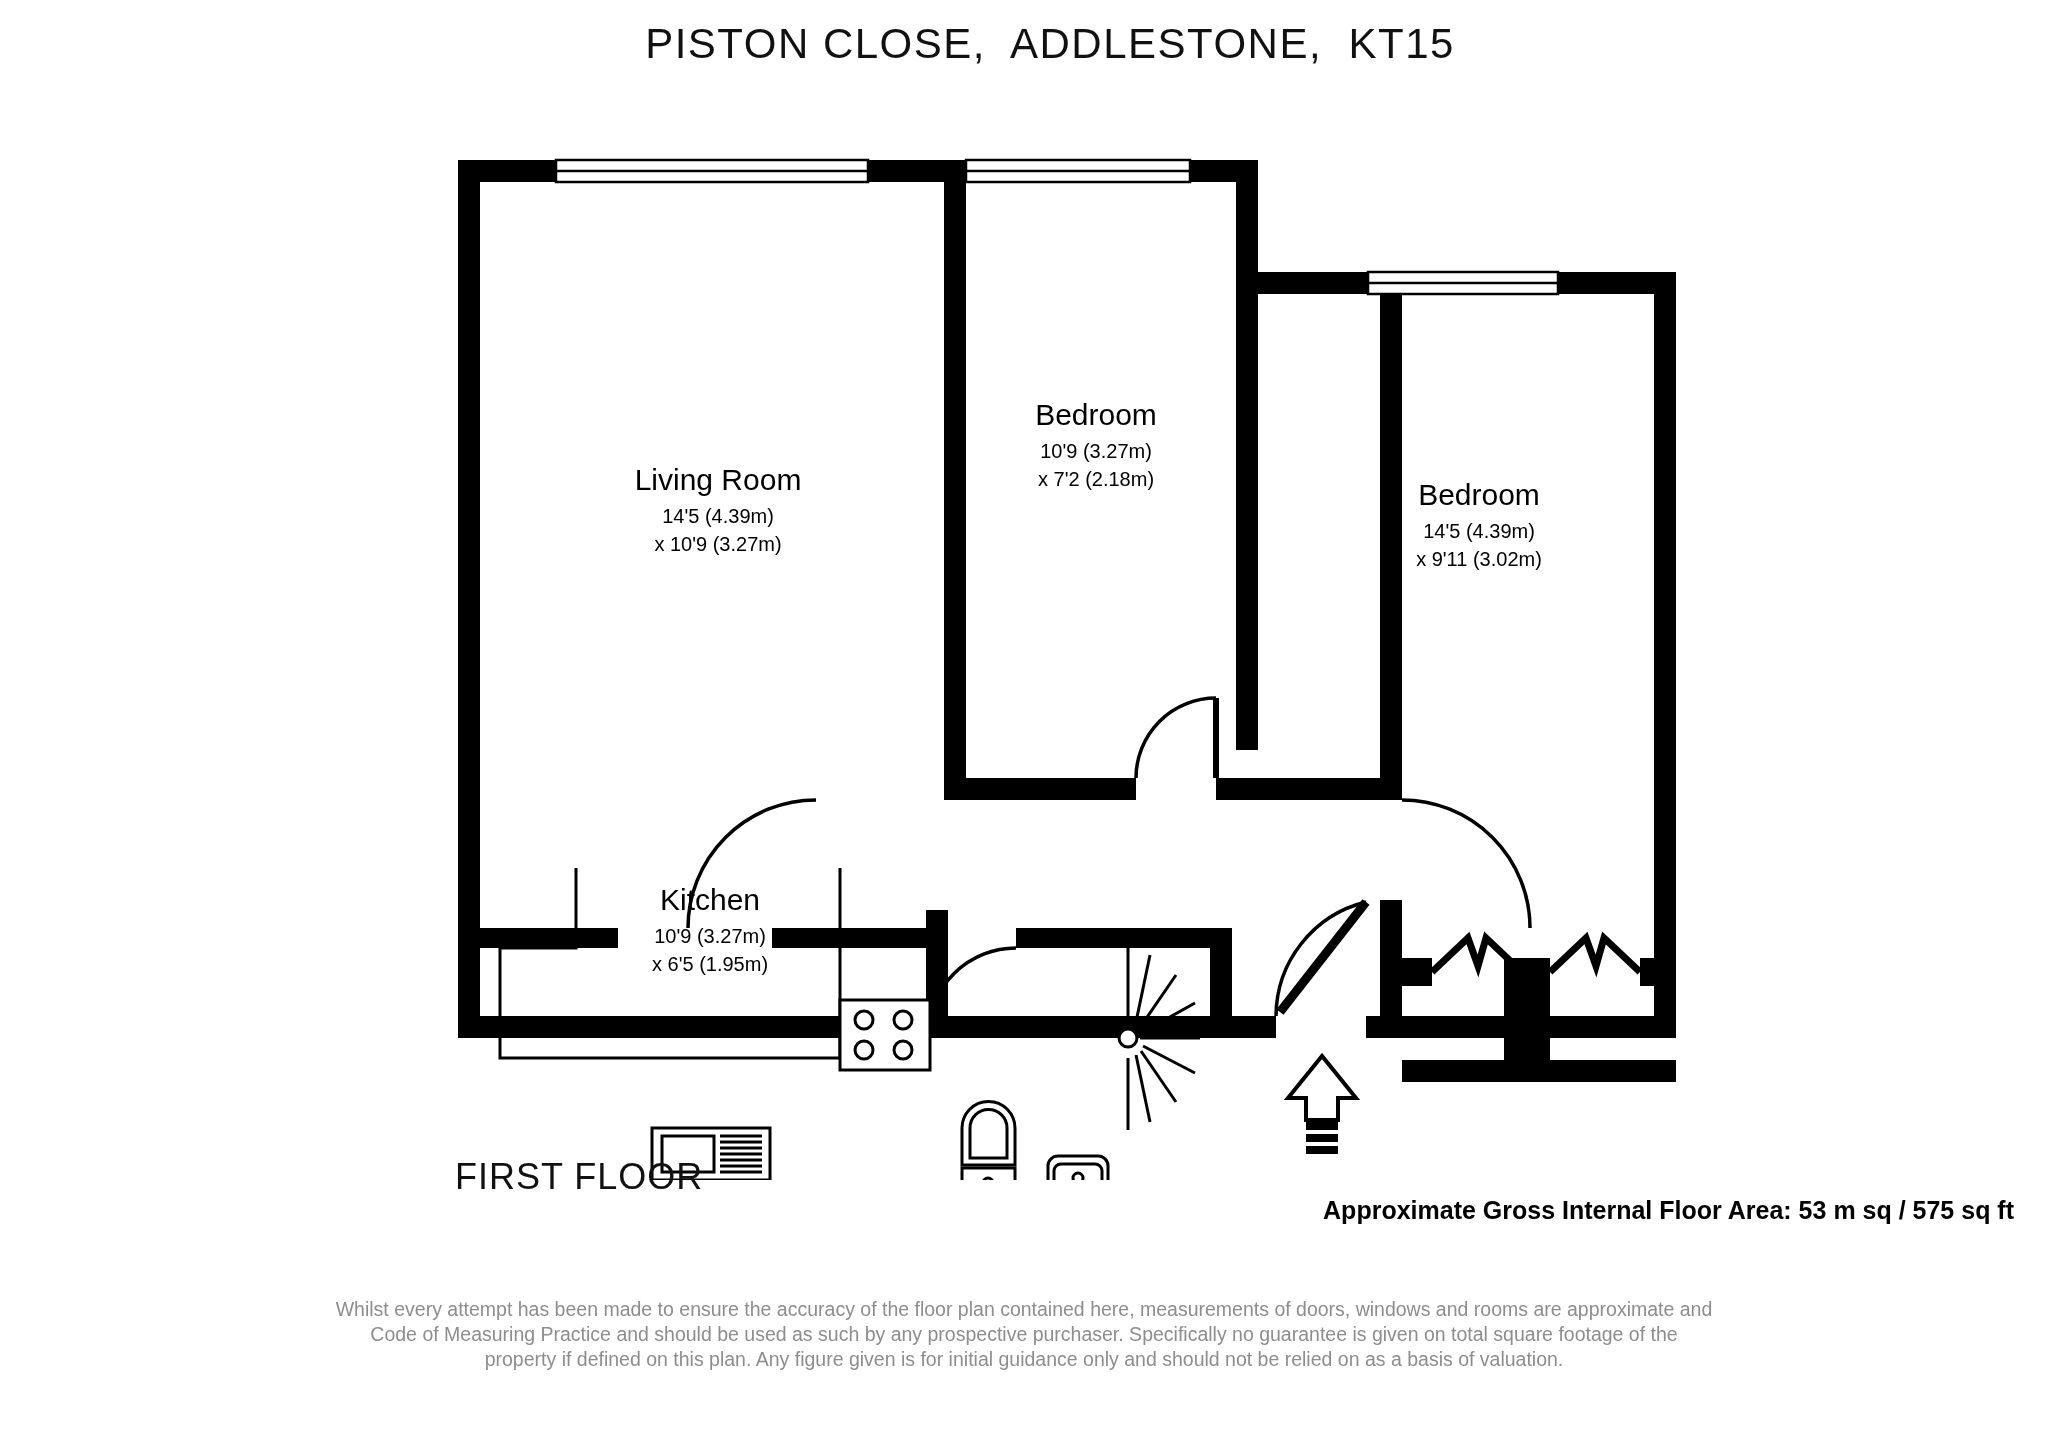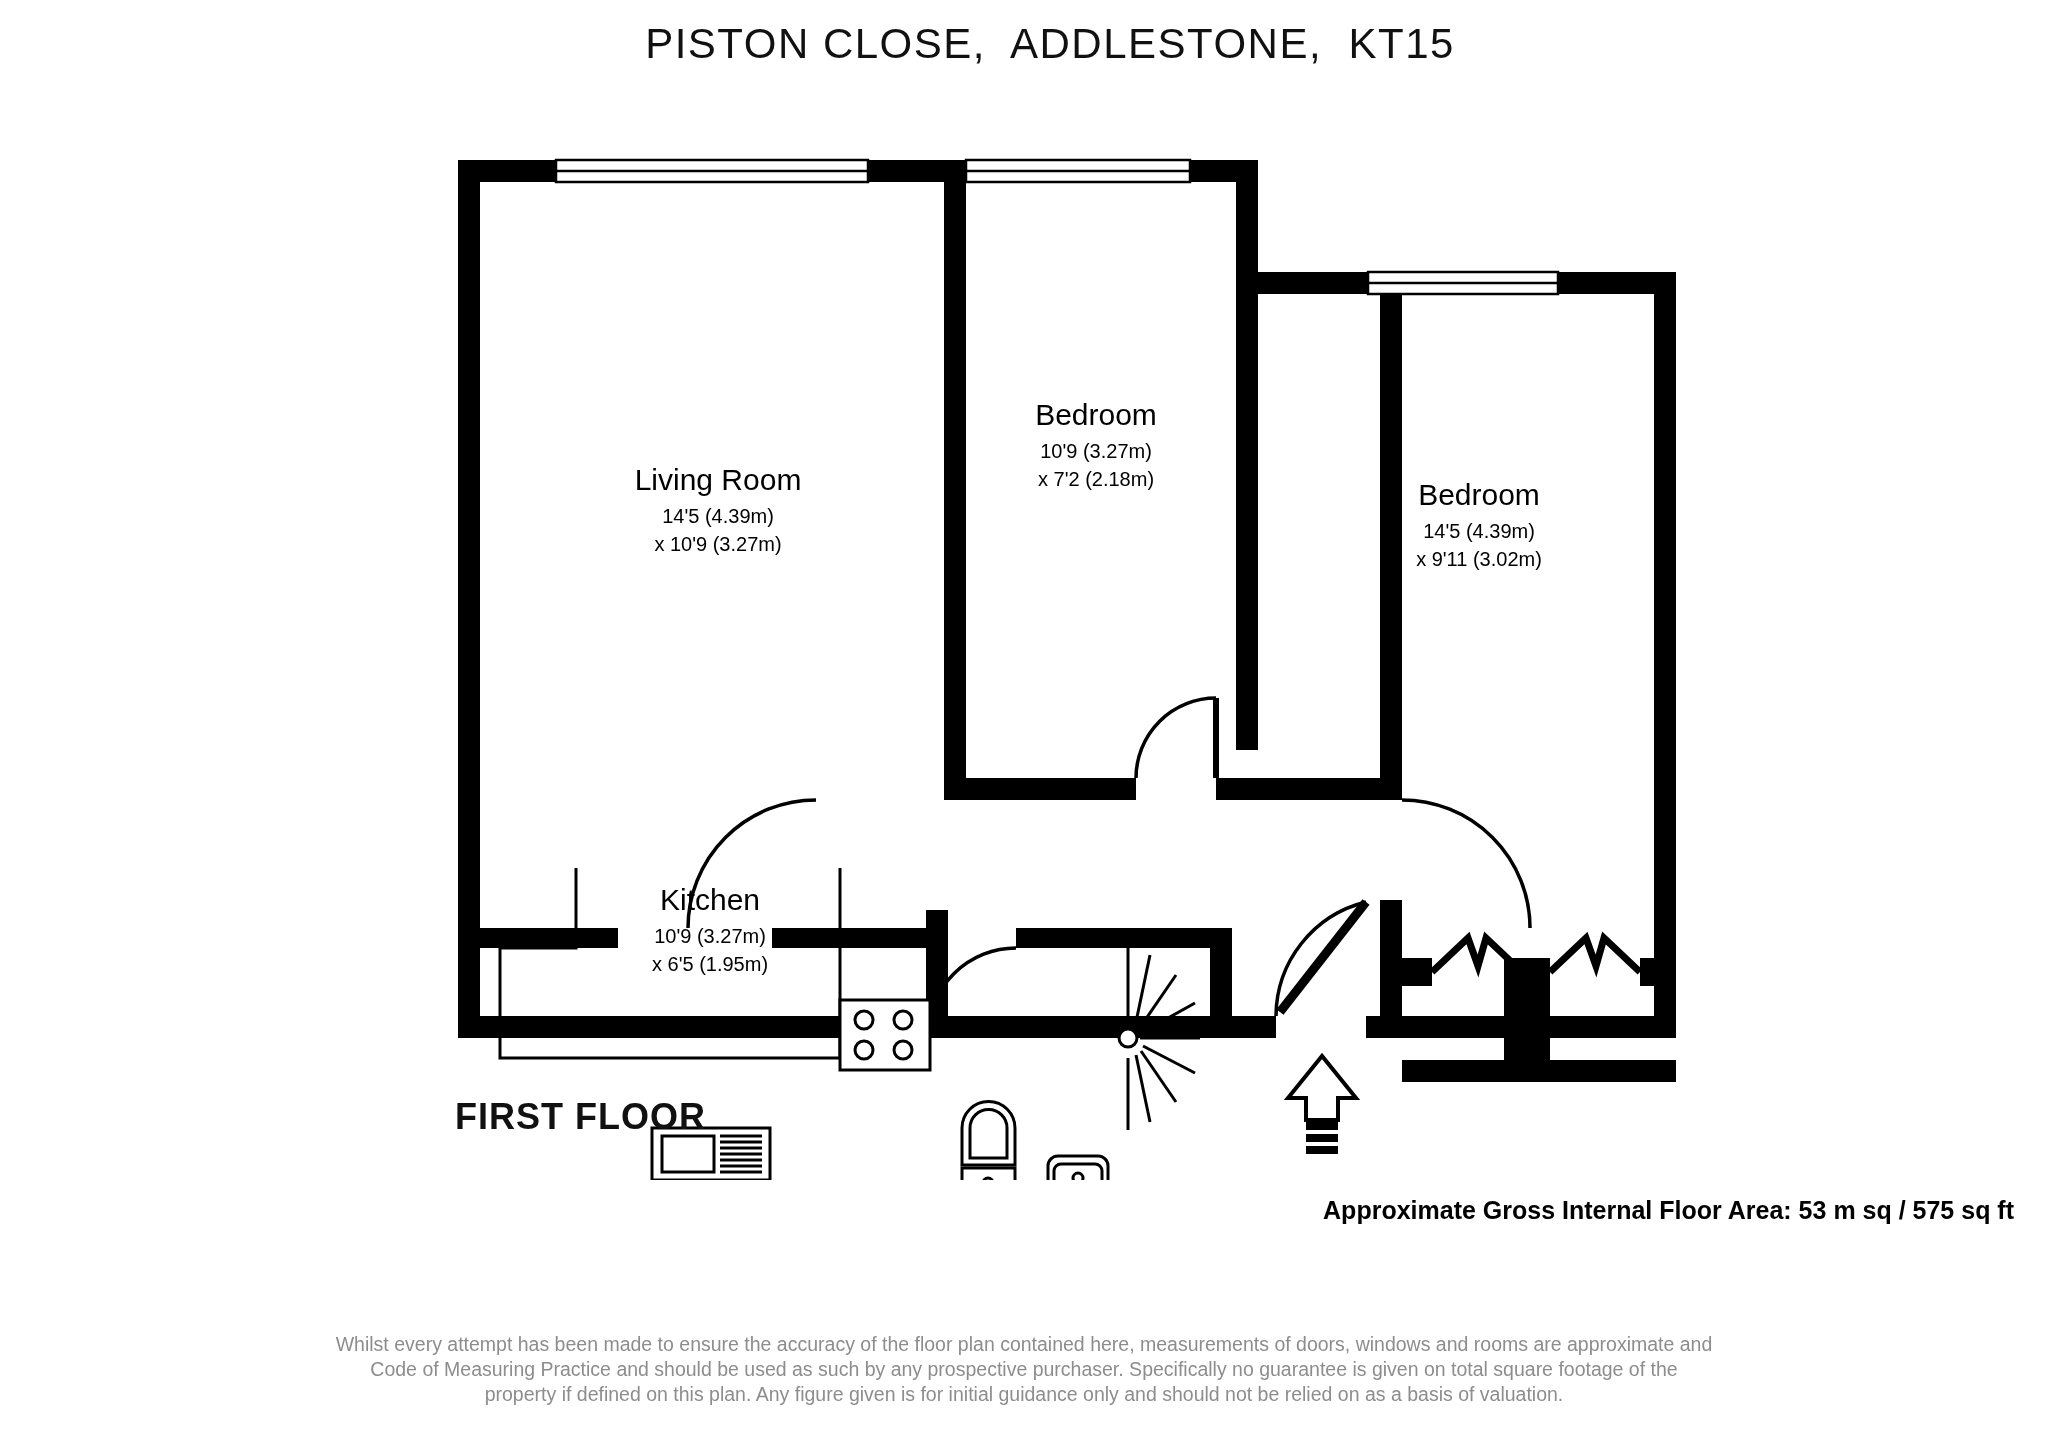--- a/index.html
+++ b/index.html
@@ -50,41 +50,40 @@
   .room-label-dim {
     font-family: "Liberation Sans", sans-serif;
     font-size: 20px;
     fill: #000000;
     text-anchor: middle;
   }
 
   #floor-caption {
     position: absolute;
     left: 455px;
-    top: 1096px;
+    top: 1156px;
     font-size: 36px;
     letter-spacing: 1px;
     color: #111111;
-    font-weight: bold;
   }
 
   #floor-area {
     position: absolute;
     right: 34px;
     top: 1196px;
     font-size: 25px;
     font-weight: 600;
     color: #000000;
     white-space: nowrap;
   }
 
   #disclaimer {
     position: absolute;
     left: 0;
-    top: 1332px;
+    top: 1297px;
     width: 2048px;
     text-align: center;
     font-size: 19.5px;
     line-height: 25px;
     color: #8d8d8d;
   }
   #disclaimer div { white-space: nowrap; }
 </style>
 </head>
 <body>

